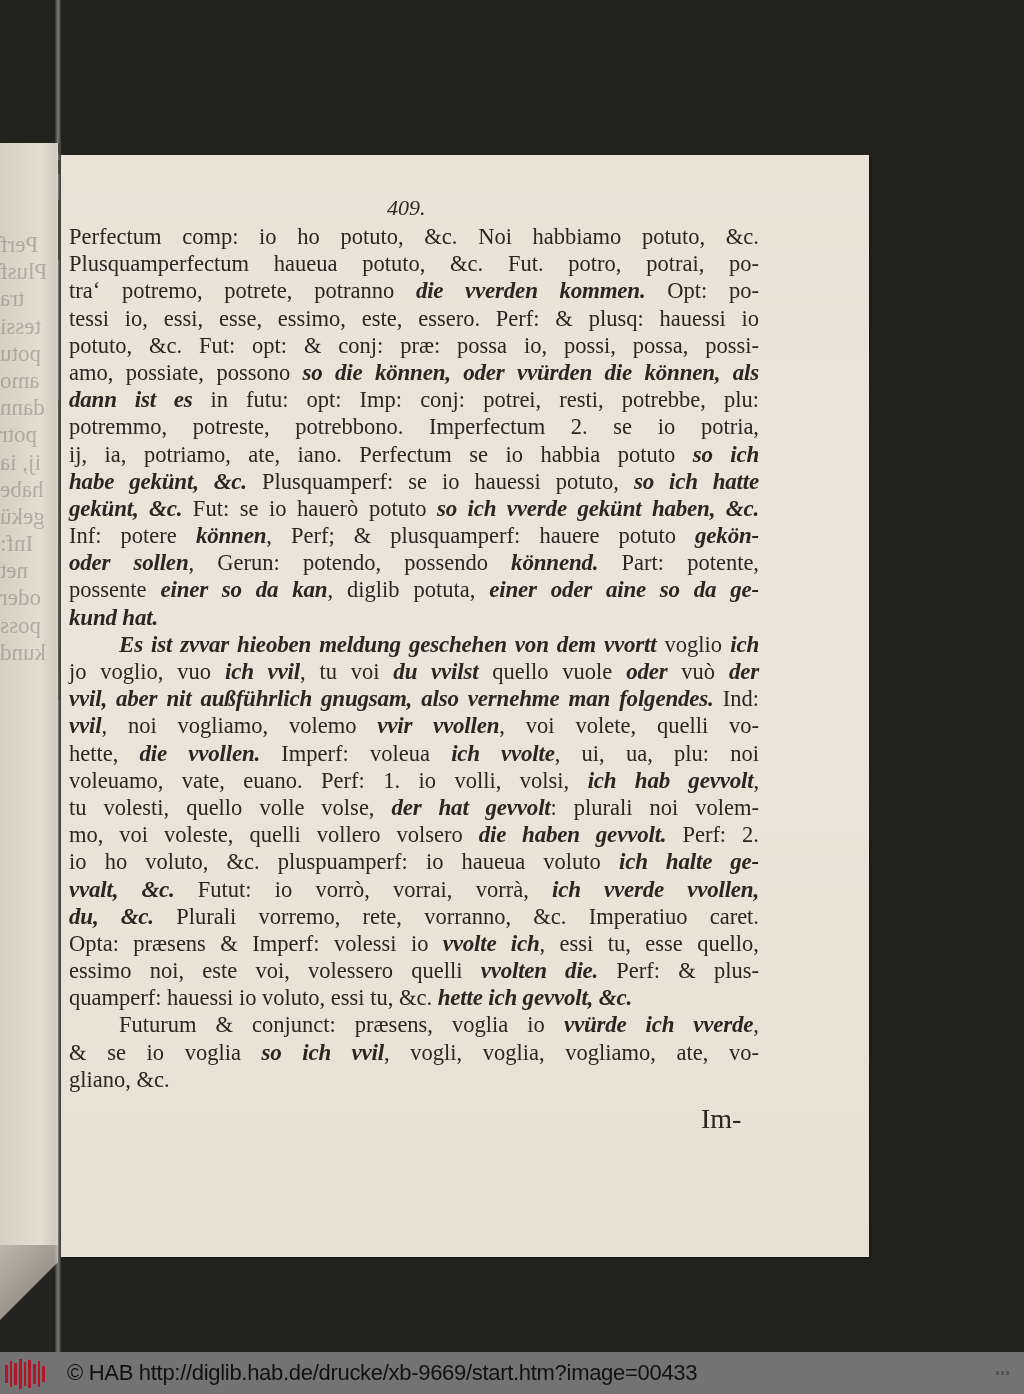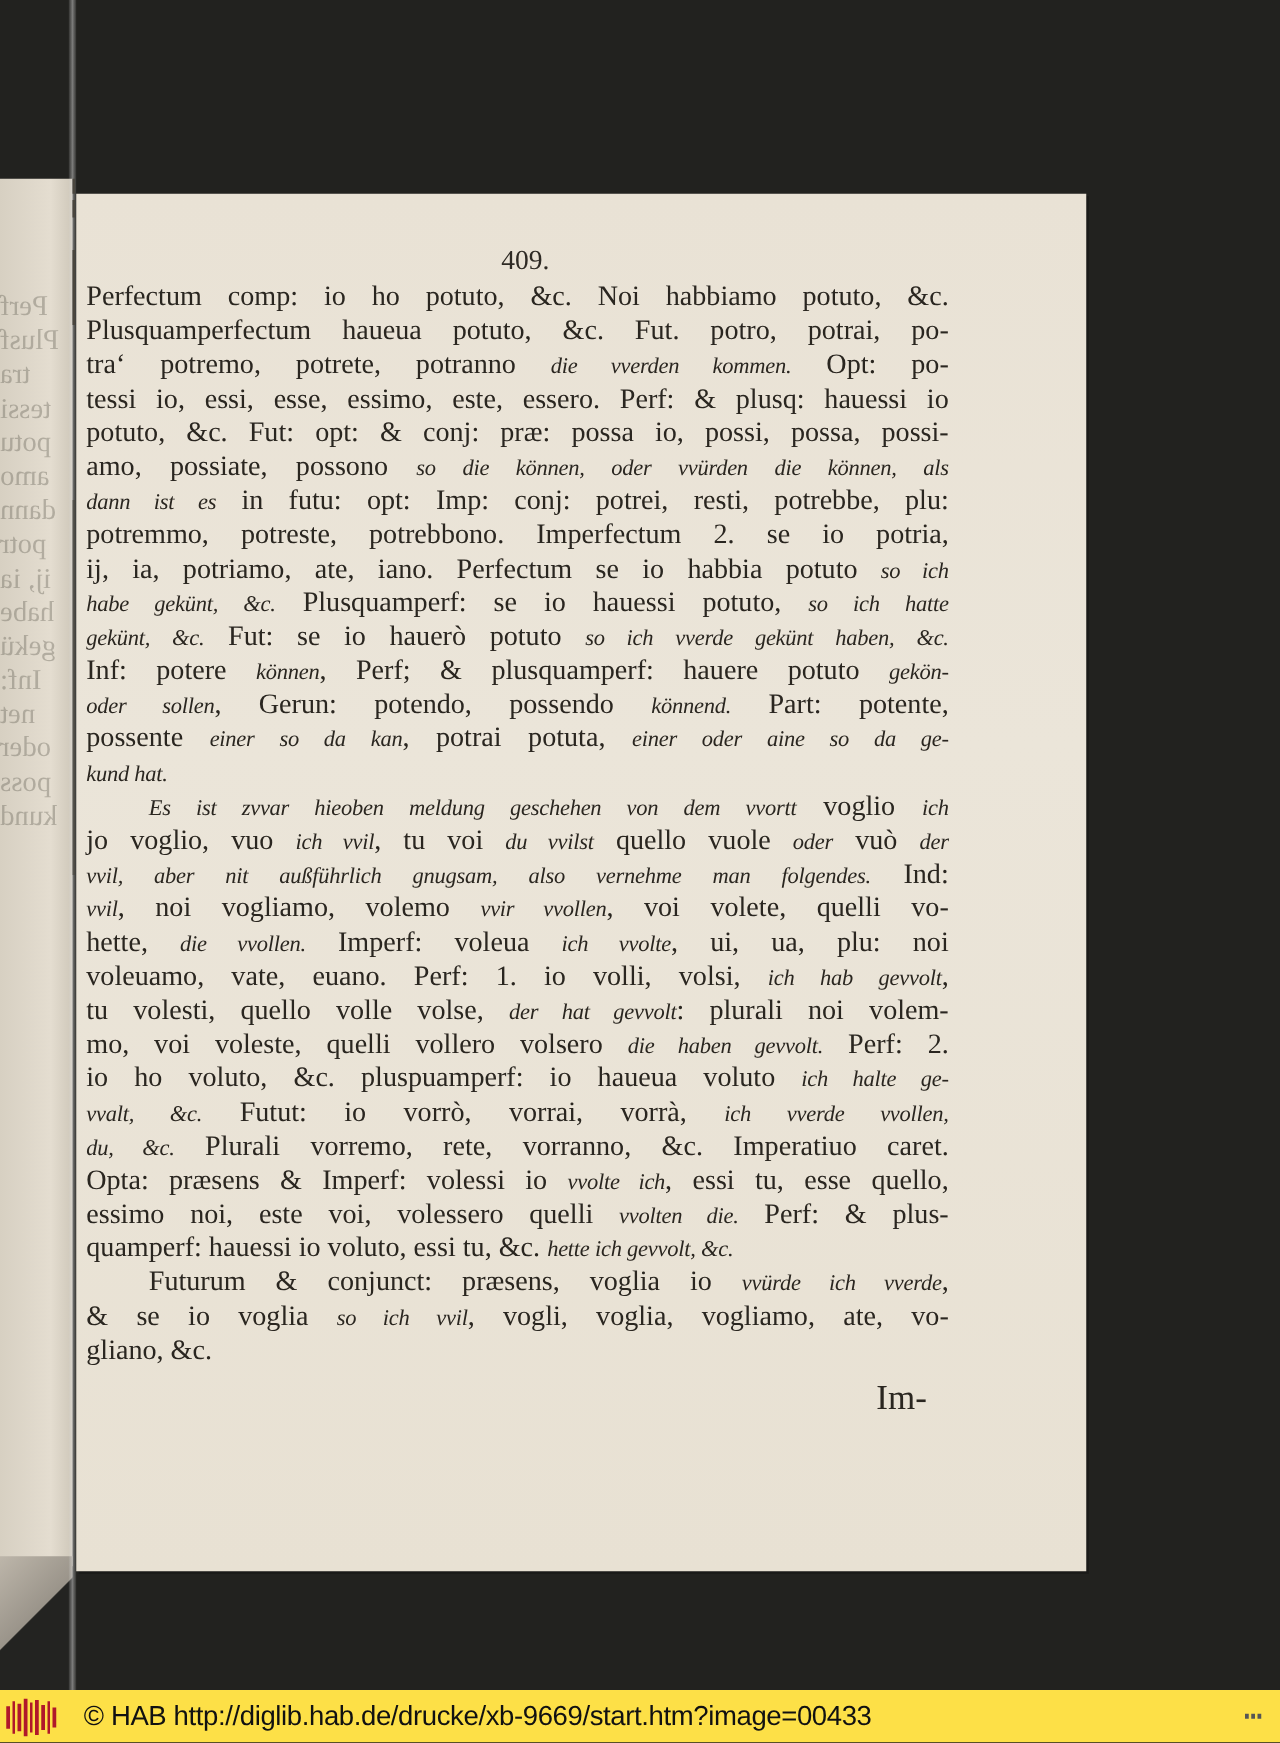--- a/index.html
+++ b/index.html
@@ -36,39 +36,39 @@
     }
     .spine-mark {
       position: absolute; left: 58px; width: 2px; background: #4a463e;
     }
     .page {
       position: absolute; left: 61px; top: 155px; width: 808px; height: 1102px;
       background: linear-gradient(180deg, #e9e2d5 0%, #ebe5d9 40%, #e8e1d3 100%);
       box-shadow: 2px 2px 0 #1a1a18;
     }
     .page-number {
-      position: absolute; left: 340px; top: 40px;
-      font-size: 22px; color: #2e2a24;
+      position: absolute; left: 326px; top: 40px;
+      font-size: 22px; color: #2e2a24; font-style: italic;
     }
     .text {
       position: absolute; left: 8px; top: 68px; width: 690px;
       color: #2a2620;
       font-size: 22.5px; line-height: 27.2px;
     }
     .line { white-space: nowrap; height: 27.2px; text-align: justify; text-align-last: justify; }
     .line.last { text-align-last: left; }
     .line.indent { padding-left: 50px; }
-    .it { font-style: italic; font-size: 18px; letter-spacing: -0.2px; }
+    .it { font-style: italic; font-size: 23px; letter-spacing: -0.2px; font-weight: bold; }
     .catch {
       position: absolute; left: 640px; top: 948px;
       font-size: 28px; color: #2a2620;
     }
     .footer {
       position: absolute; left: 0; top: 1352px; width: 1024px; height: 42px;
-      background: #fde047;
+      background: #737373;
       display: flex; align-items: center;
     }
     .logo {
       position: absolute; left: 5px; top: 7px; width: 40px; height: 30px;
       display: flex; align-items: center; gap: 2px;
     }
     .logo span { display: block; width: 3px; background: #b0182a; }
     .footer-text {
       position: absolute; left: 67px; top: 8px;
       font-family: "Liberation Sans", "DejaVu Sans", sans-serif;
@@ -120,21 +120,21 @@
         <div class="line"><span>tessi io, essi, esse, essimo, este, essero. Perf: &amp; plusq: hauessi io</span></div>
         <div class="line"><span>potuto, &amp;c. Fut: opt: &amp; conj: præ: possa io, possi, possa, possi-</span></div>
         <div class="line"><span>amo, possiate, possono </span><span class="it">so die können, oder vvürden die können, als</span></div>
         <div class="line"><span class="it">dann ist es</span><span> in futu: opt: Imp: conj: potrei, resti, potrebbe, plu:</span></div>
         <div class="line"><span>potremmo, potreste, potrebbono. Imperfectum 2. se io potria,</span></div>
         <div class="line"><span>ij, ia, potriamo, ate, iano. Perfectum se io habbia potuto </span><span class="it">so ich</span></div>
         <div class="line"><span class="it">habe gekünt, &amp;c.</span><span> Plusquamperf: se io hauessi potuto, </span><span class="it">so ich hatte</span></div>
         <div class="line"><span class="it">gekünt, &amp;c.</span><span> Fut: se io hauerò potuto </span><span class="it">so ich vverde gekünt haben, &amp;c.</span></div>
         <div class="line"><span>Inf: potere </span><span class="it">können</span><span>, Perf; &amp; plusquamperf: hauere potuto </span><span class="it">gekön-</span></div>
         <div class="line"><span class="it">oder sollen</span><span>, Gerun: potendo, possendo </span><span class="it">könnend.</span><span> Part: potente,</span></div>
-        <div class="line"><span>possente </span><span class="it">einer so da kan</span><span>, potrai potuta, </span><span class="it">einer oder aine so da ge-</span></div>
+        <div class="line"><span>possente </span><span class="it">einer so da kan</span><span>, diglib potuta, </span><span class="it">einer oder aine so da ge-</span></div>
         <div class="line last"><span class="it">kund hat.</span></div>
         <div class="line indent"><span class="it">Es ist zvvar hieoben meldung geschehen von dem vvortt</span><span> voglio </span><span class="it">ich</span></div>
         <div class="line"><span>jo voglio, vuo </span><span class="it">ich vvil</span><span>, tu voi </span><span class="it">du vvilst</span><span> quello vuole </span><span class="it">oder</span><span> vuò </span><span class="it">der</span></div>
         <div class="line"><span class="it">vvil, aber nit außführlich gnugsam, also vernehme man folgendes.</span><span> Ind:</span></div>
         <div class="line"><span class="it">vvil</span><span>, noi vogliamo, volemo </span><span class="it">vvir vvollen</span><span>, voi volete, quelli vo-</span></div>
         <div class="line"><span>hette, </span><span class="it">die vvollen.</span><span> Imperf: voleua </span><span class="it">ich vvolte</span><span>, ui, ua, plu: noi</span></div>
         <div class="line"><span>voleuamo, vate, euano. Perf: 1. io volli, volsi, </span><span class="it">ich hab gevvolt</span><span>,</span></div>
         <div class="line"><span>tu volesti, quello volle volse, </span><span class="it">der hat gevvolt</span><span>: plurali noi volem-</span></div>
         <div class="line"><span>mo, voi voleste, quelli vollero volsero </span><span class="it">die haben gevvolt.</span><span> Perf: 2.</span></div>
         <div class="line"><span>io ho voluto, &amp;c. pluspuamperf: io haueua voluto </span><span class="it">ich halte ge-</span></div>

